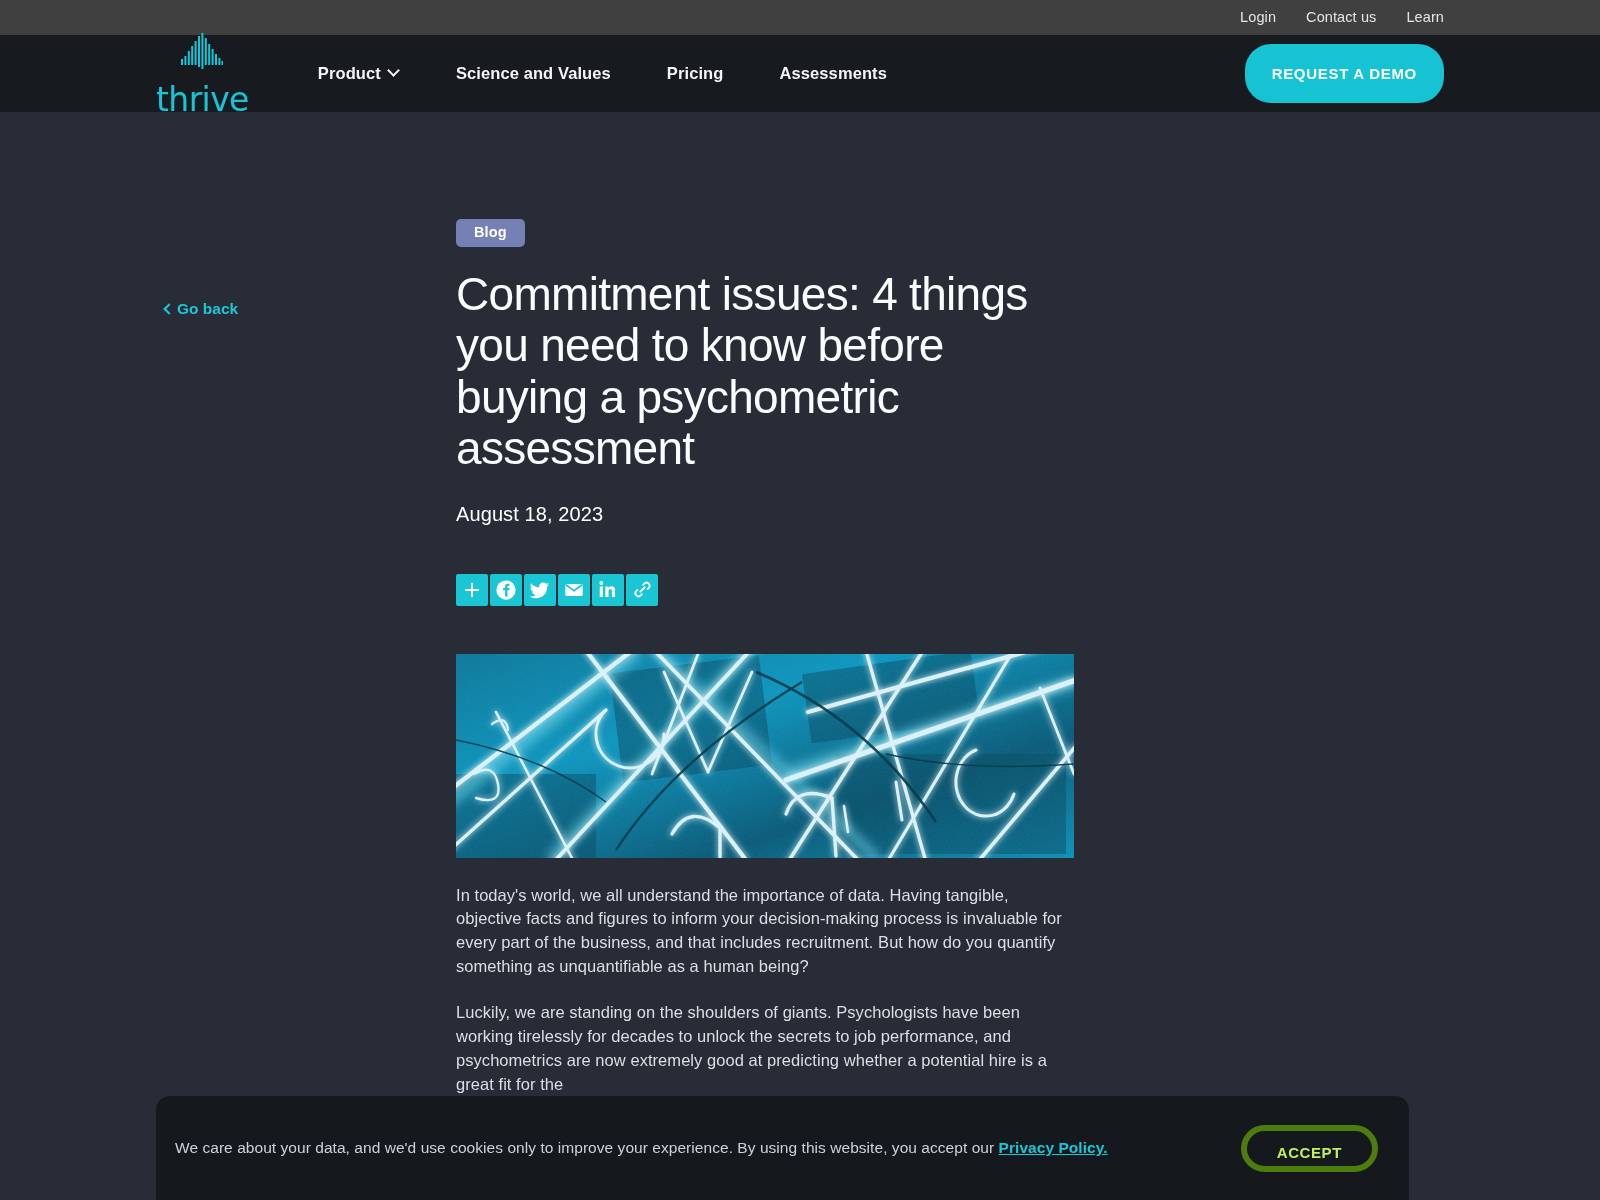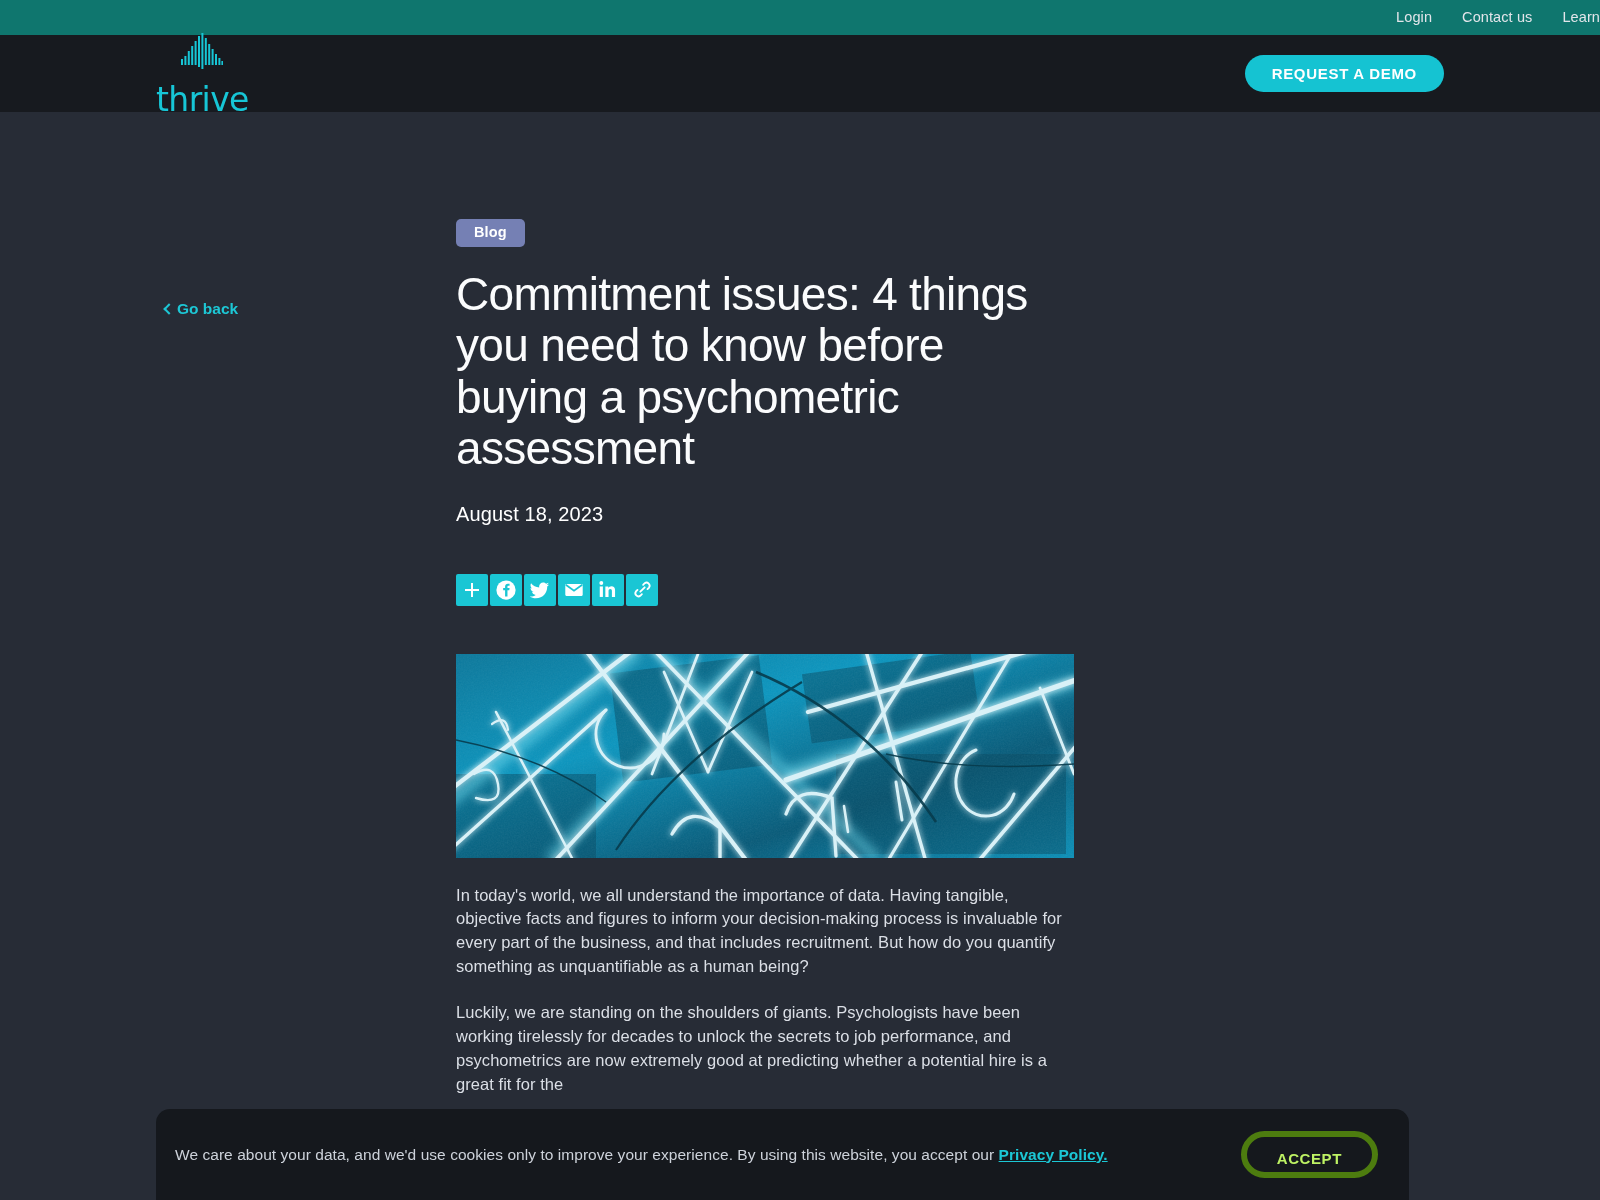--- a/index.html
+++ b/index.html
@@ -11,24 +11,25 @@
     background: #272c36;
     font-family: "Liberation Sans", sans-serif;
     color: #e8eaee;
     overflow: hidden;
     position: relative;
   }
 
   
   .utility-bar {
     height: 35px;
-    background: #0f766e;
+    background: #404040;
     display: flex;
     align-items: center;
     justify-content: flex-end;
+    padding-right: 156px;
     gap: 30px;
   }
   .utility-link {
     font-size: 14.5px;
     color: #e2e5ea;
     text-decoration: none;
     letter-spacing: 0.1px;
     line-height: 1;
     cursor: pointer;
   }
@@ -95,21 +96,21 @@
     border-right: 2.2px solid #f2f4f6;
     border-bottom: 2.2px solid #f2f4f6;
     transform: rotate(45deg);
   }
   .demo-btn {
     margin-left: auto;
     background: #15c3d2;
     color: #ffffff;
     border: none;
     border-radius: 26px;
-    height: 37px;
+    height: 59px;
     padding: 0 27px;
     font-size: 15px;
     font-weight: 700;
     letter-spacing: 0.7px;
     font-family: "Liberation Sans", sans-serif;
     cursor: pointer;
     white-space: nowrap;
   }
 
   
@@ -220,21 +221,21 @@
     letter-spacing: 0.05px;
     max-width: 610px;
   }
 
   
   .cookie-banner {
     position: absolute;
     left: 156px;
     bottom: 0;
     width: 1253px;
-    height: 91px;
+    height: 104px;
     background: #15181d;
     border-radius: 14px 14px 0 0;
     display: flex;
     align-items: center;
     padding: 0 31px 0 19px;
   }
   .cookie-text {
     font-size: 15.5px;
     color: #cdd2da;
     letter-spacing: 0.05px;
@@ -287,20 +288,29 @@
           <rect x="30.6" y="16" width="2" height="16"></rect>
           <rect x="34" y="21" width="2" height="11"></rect>
           <rect x="37.4" y="25" width="2" height="7"></rect>
           <rect x="40.4" y="28" width="1.6" height="4"></rect>
         </g>
       </svg>
     </span>
     <span class="brand-word">thrive</span>
   </a>
 
+  <div class="nav-links">
+    <a class="nav-item" href="#">
+      <span>Product</span>
+      <span class="chev"></span>
+    </a>
+    <a class="nav-item" href="#">Science and Values</a>
+    <a class="nav-item" href="#">Pricing</a>
+    <a class="nav-item" href="#">Assessments</a>
+  </div>
 
   <button class="demo-btn">REQUEST A DEMO</button>
 </div>
 
 <div class="page">
 
   <a class="go-back" href="#">
     <span class="back-chev"></span>
     <span>Go back</span>
   </a>

